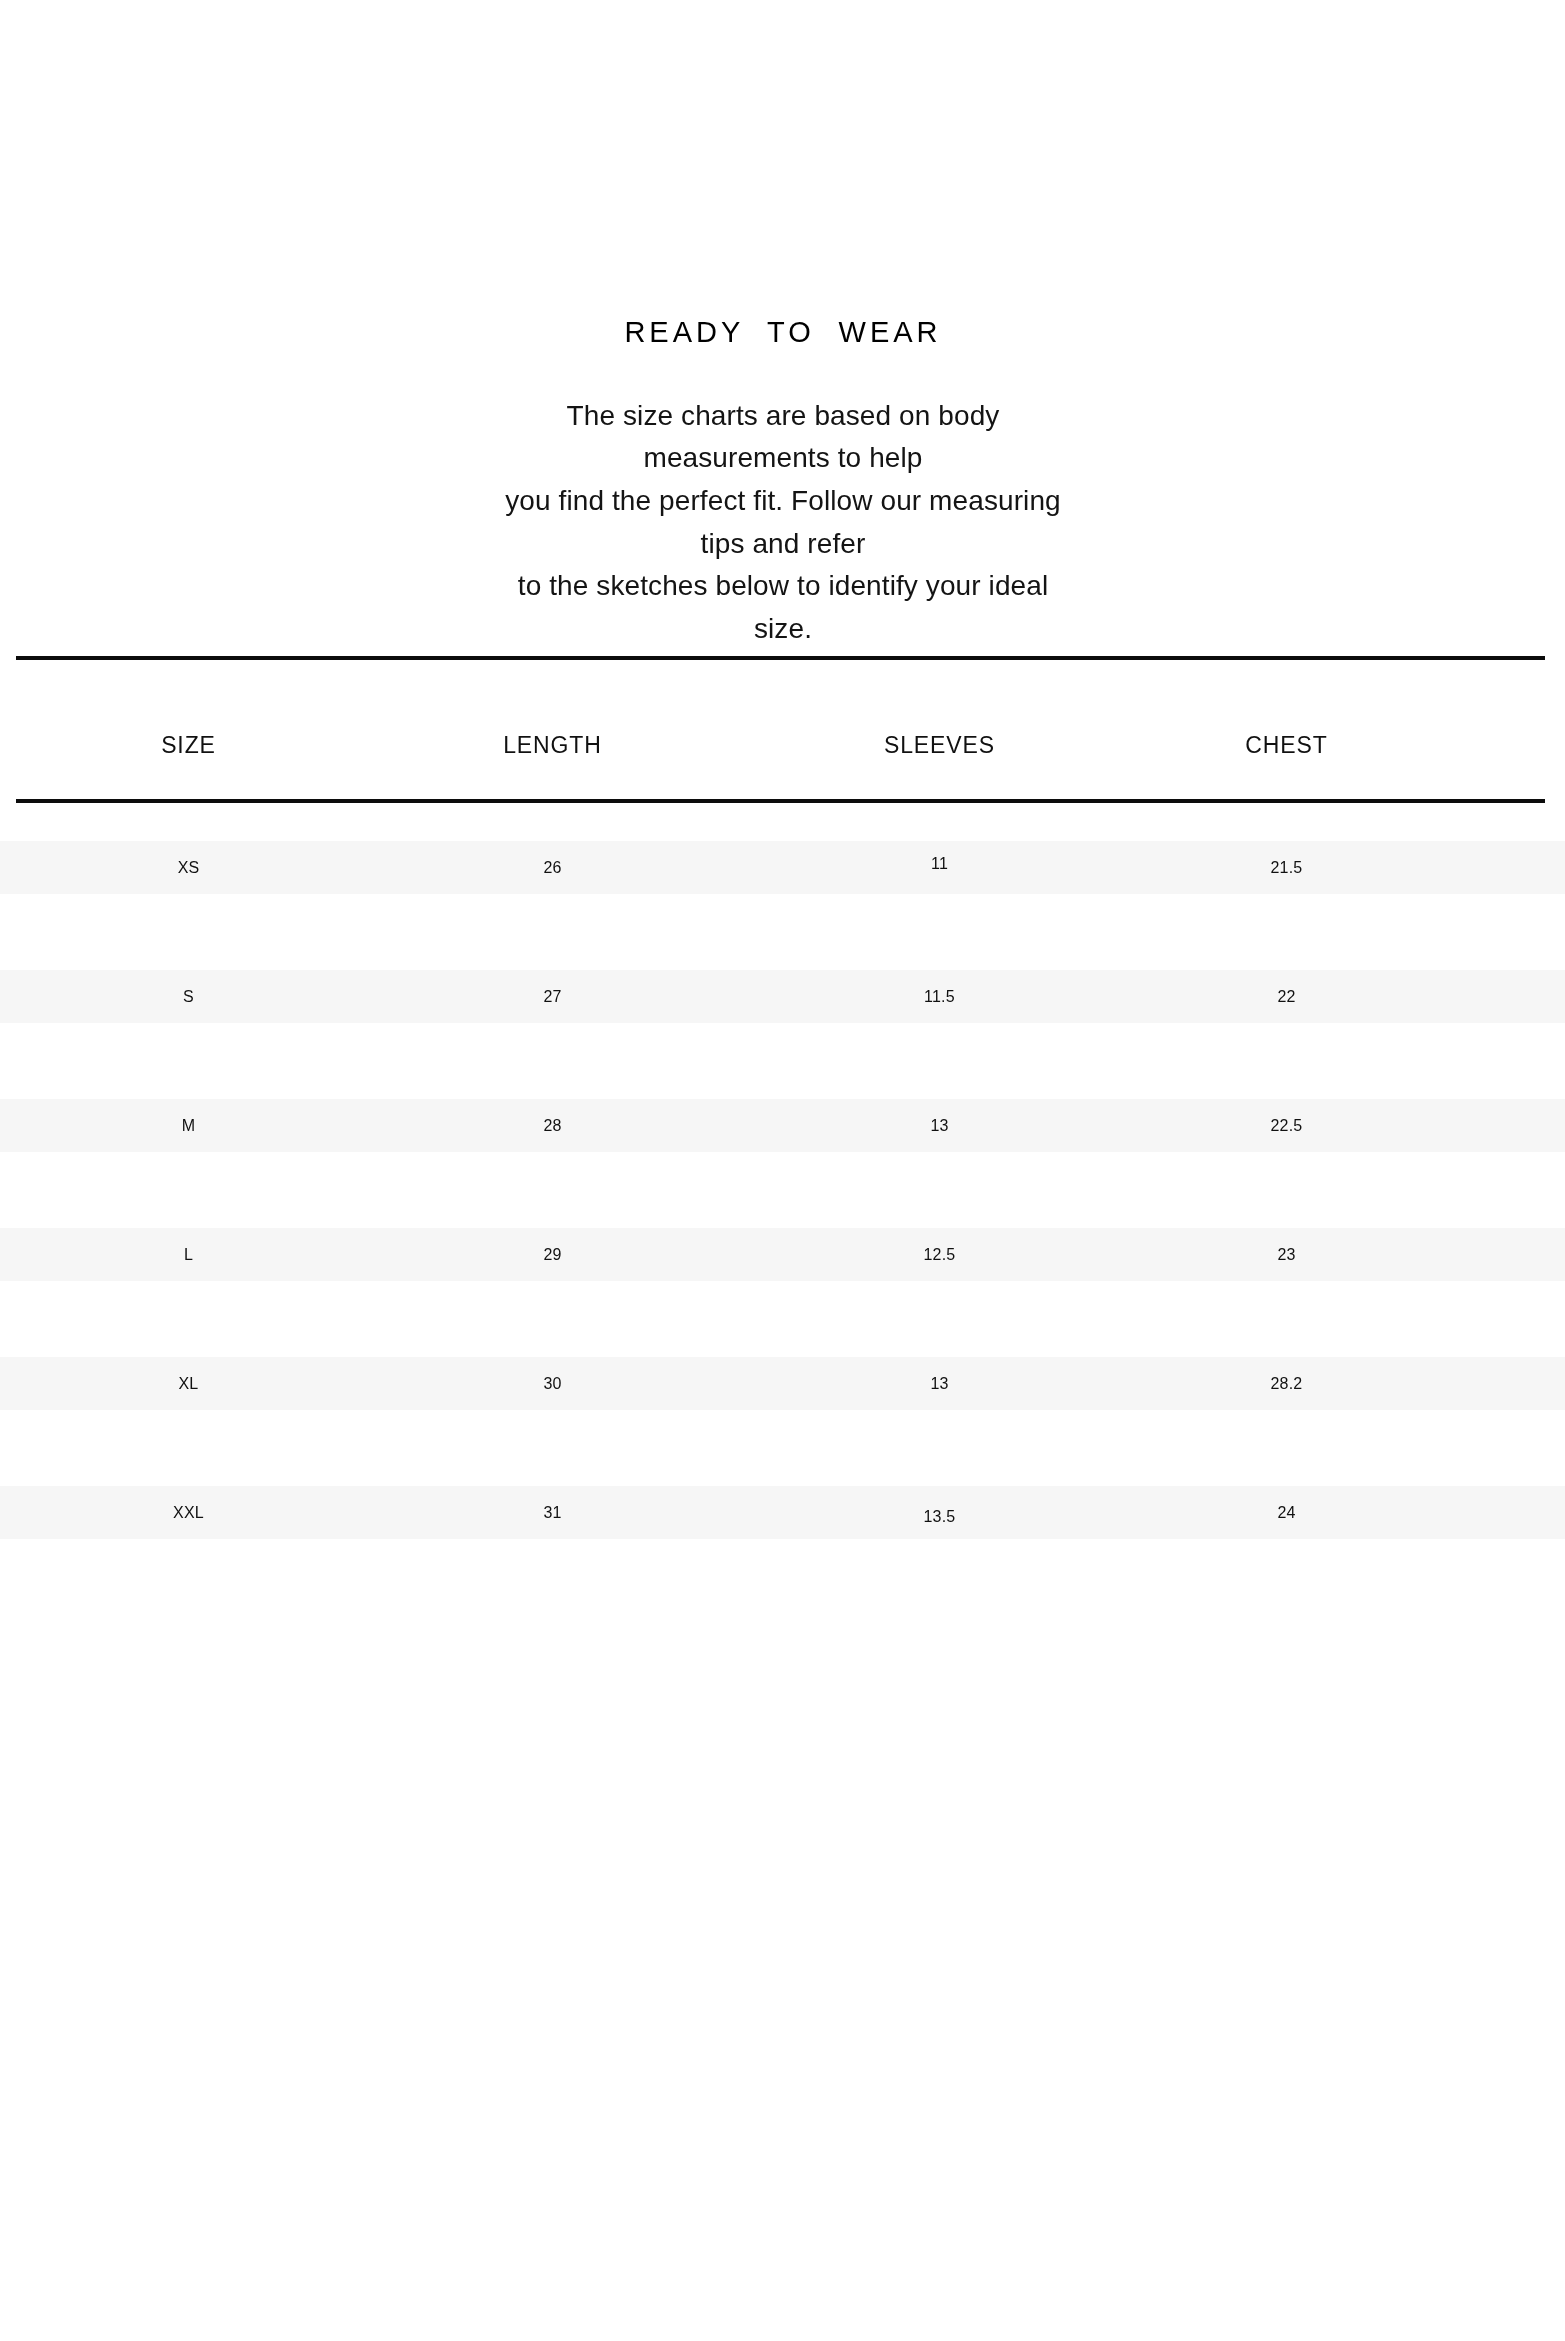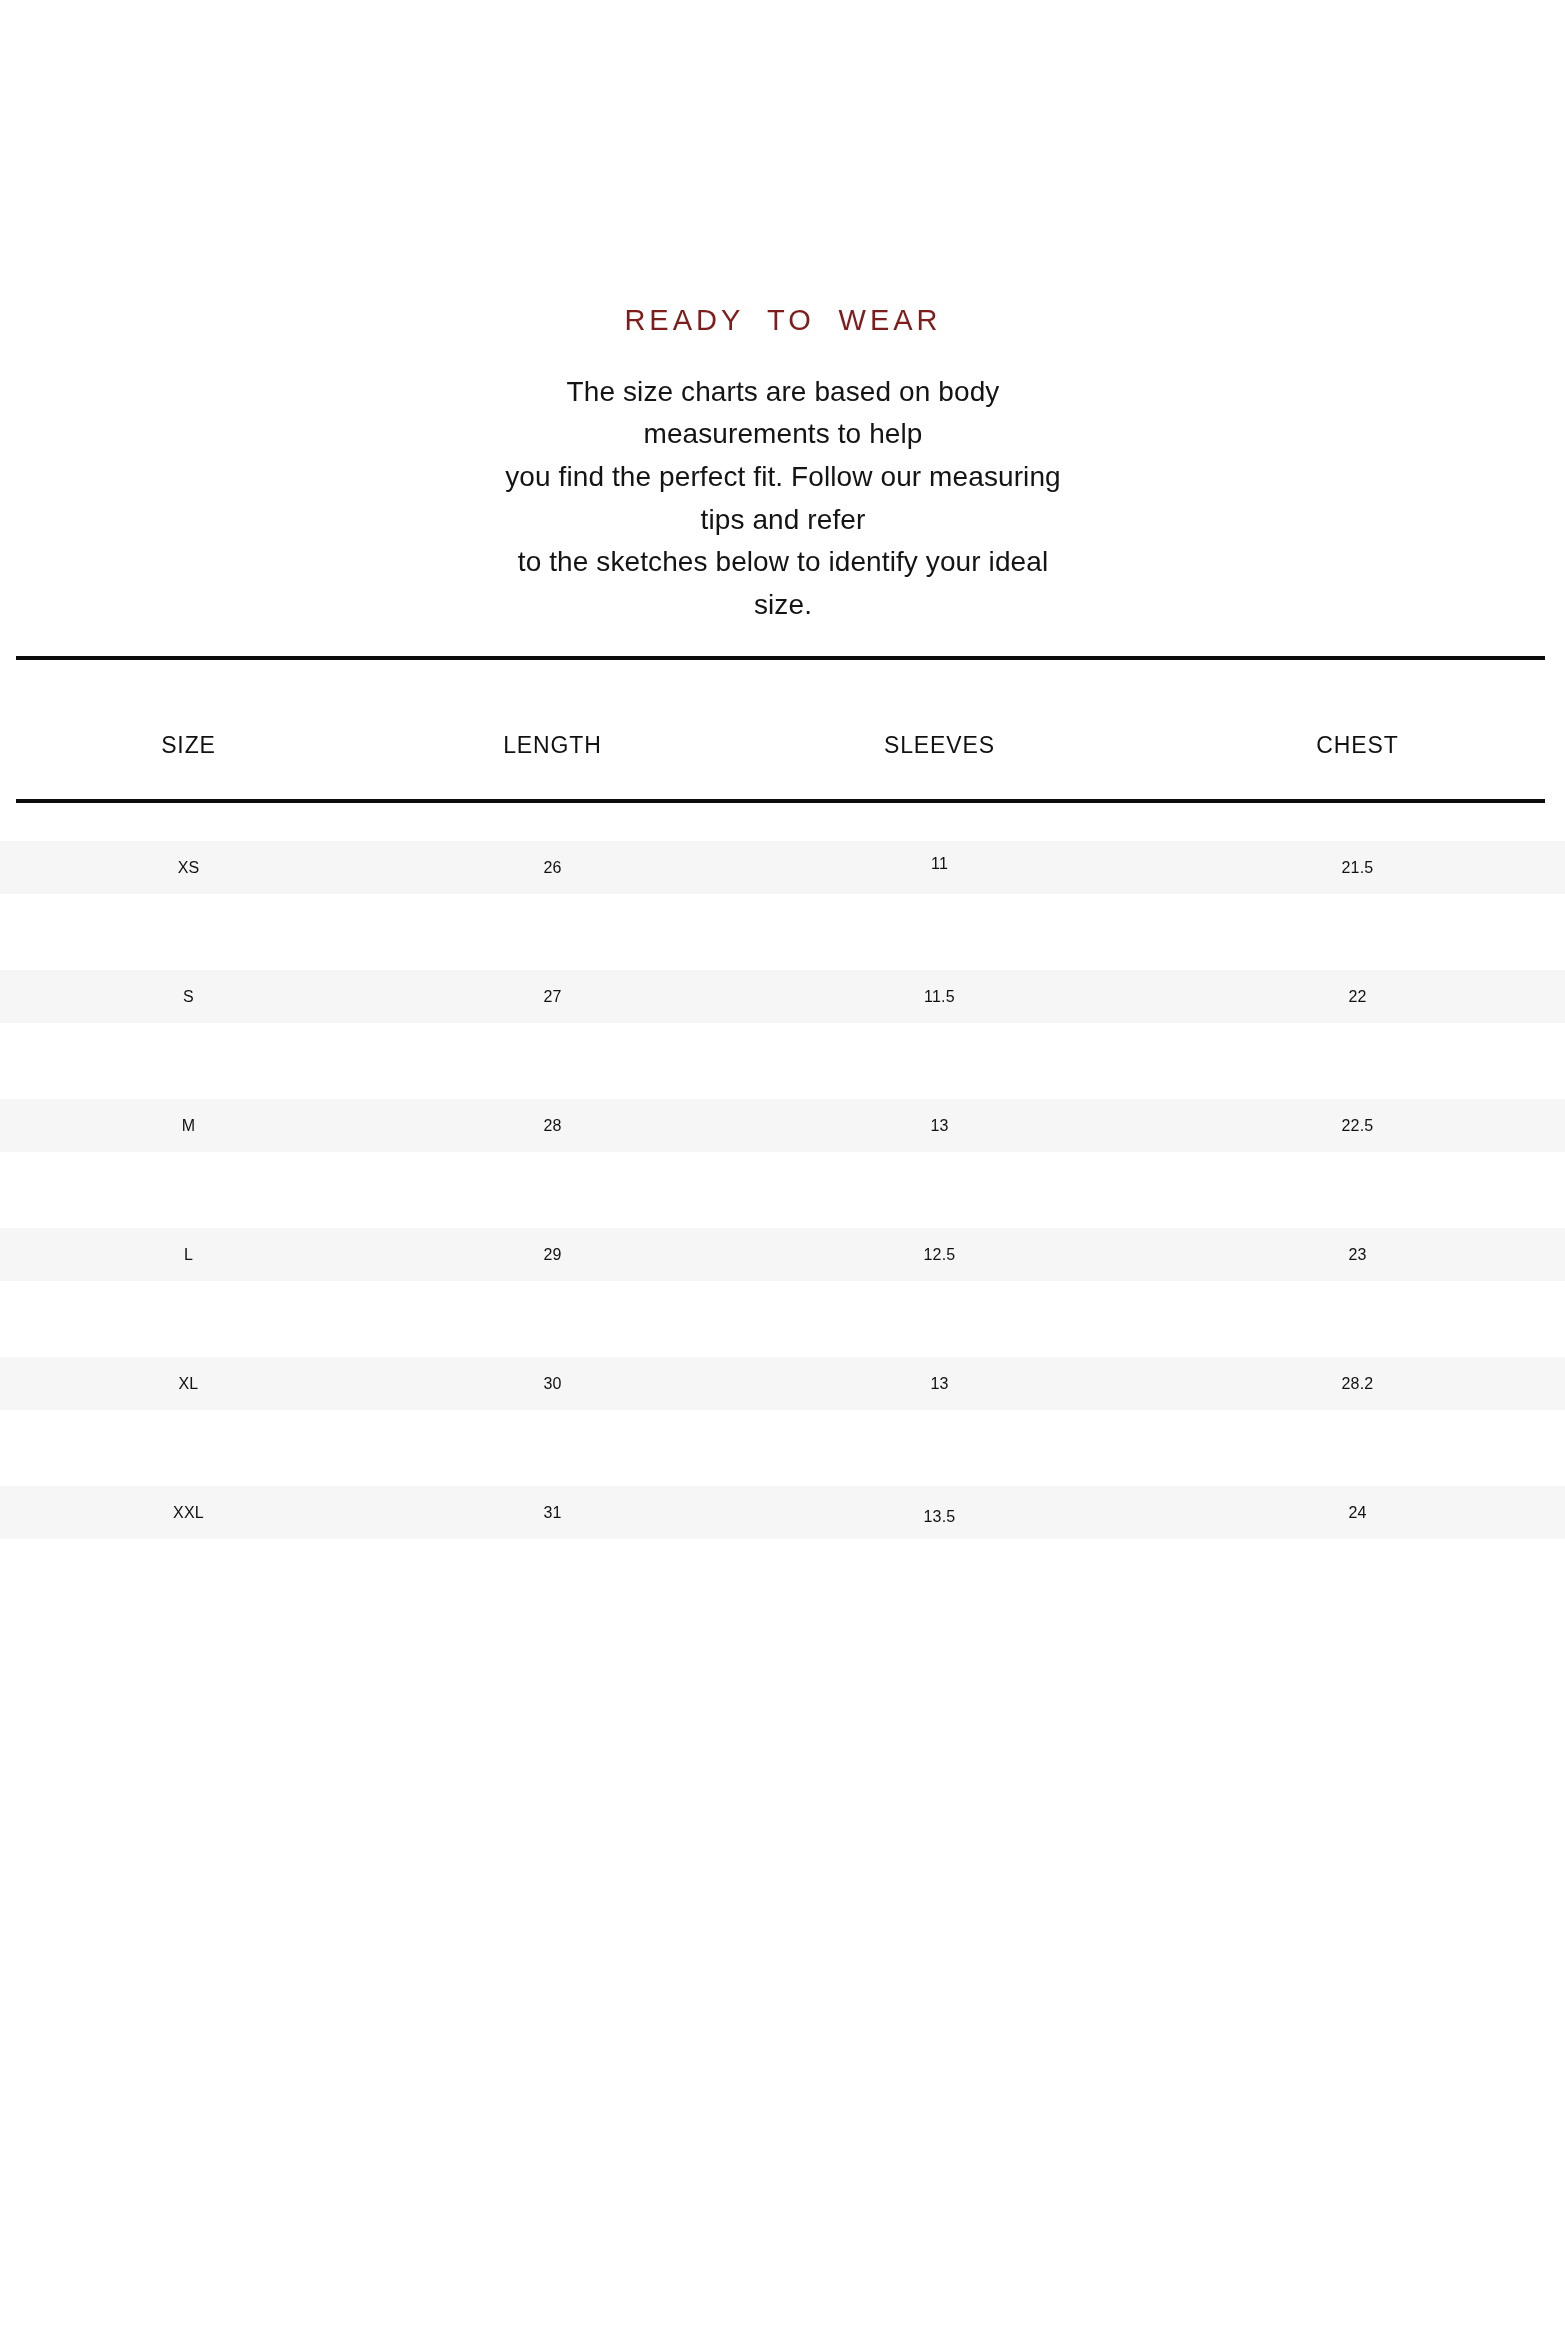--- a/index.html
+++ b/index.html
@@ -19,28 +19,28 @@
   
   .header-block {
     position: absolute;
     top: 0;
     left: 0;
     width: 1566px;
     text-align: center;
   }
 
   .page-title {
-    margin: 3px;
+    margin: 15px;
     padding-top: 302px;
     font-size: 29px;
     font-weight: 400;
     letter-spacing: 4px;
     word-spacing: 11.7px;
     line-height: 1.1;
-    color: #7f1d1d;
+    color: #000000;
   }
 
   .intro-paragraph {
     margin: 0 auto;
     padding-top: 31px;
     width: 586px;
     font-size: 28px;
     font-weight: 400;
     line-height: 1.52;
     letter-spacing: 0.1px;
@@ -110,21 +110,21 @@
     white-space: nowrap;
   }
   .head-cell {
     font-size: 23px;
     letter-spacing: 0.9px;
   }
 
   .col-size    { left: 42px;   width: 293px; }
   .col-length  { left: 406px;  width: 293px; }
   .col-sleeves { left: 793px; width: 293px; }
-  .col-chest   { left: 1211px; width: 293px; }
+  .col-chest   { left: 1140px; width: 293px; }
 
   
   .nudge-up   { transform: translateY(-3.7px); }
   .nudge-down { transform: translateY(3.7px); }
 </style>
 </head>
 <body>
 
 <div class="header-block">
   <h1 class="page-title">READY TO WEAR</h1>

